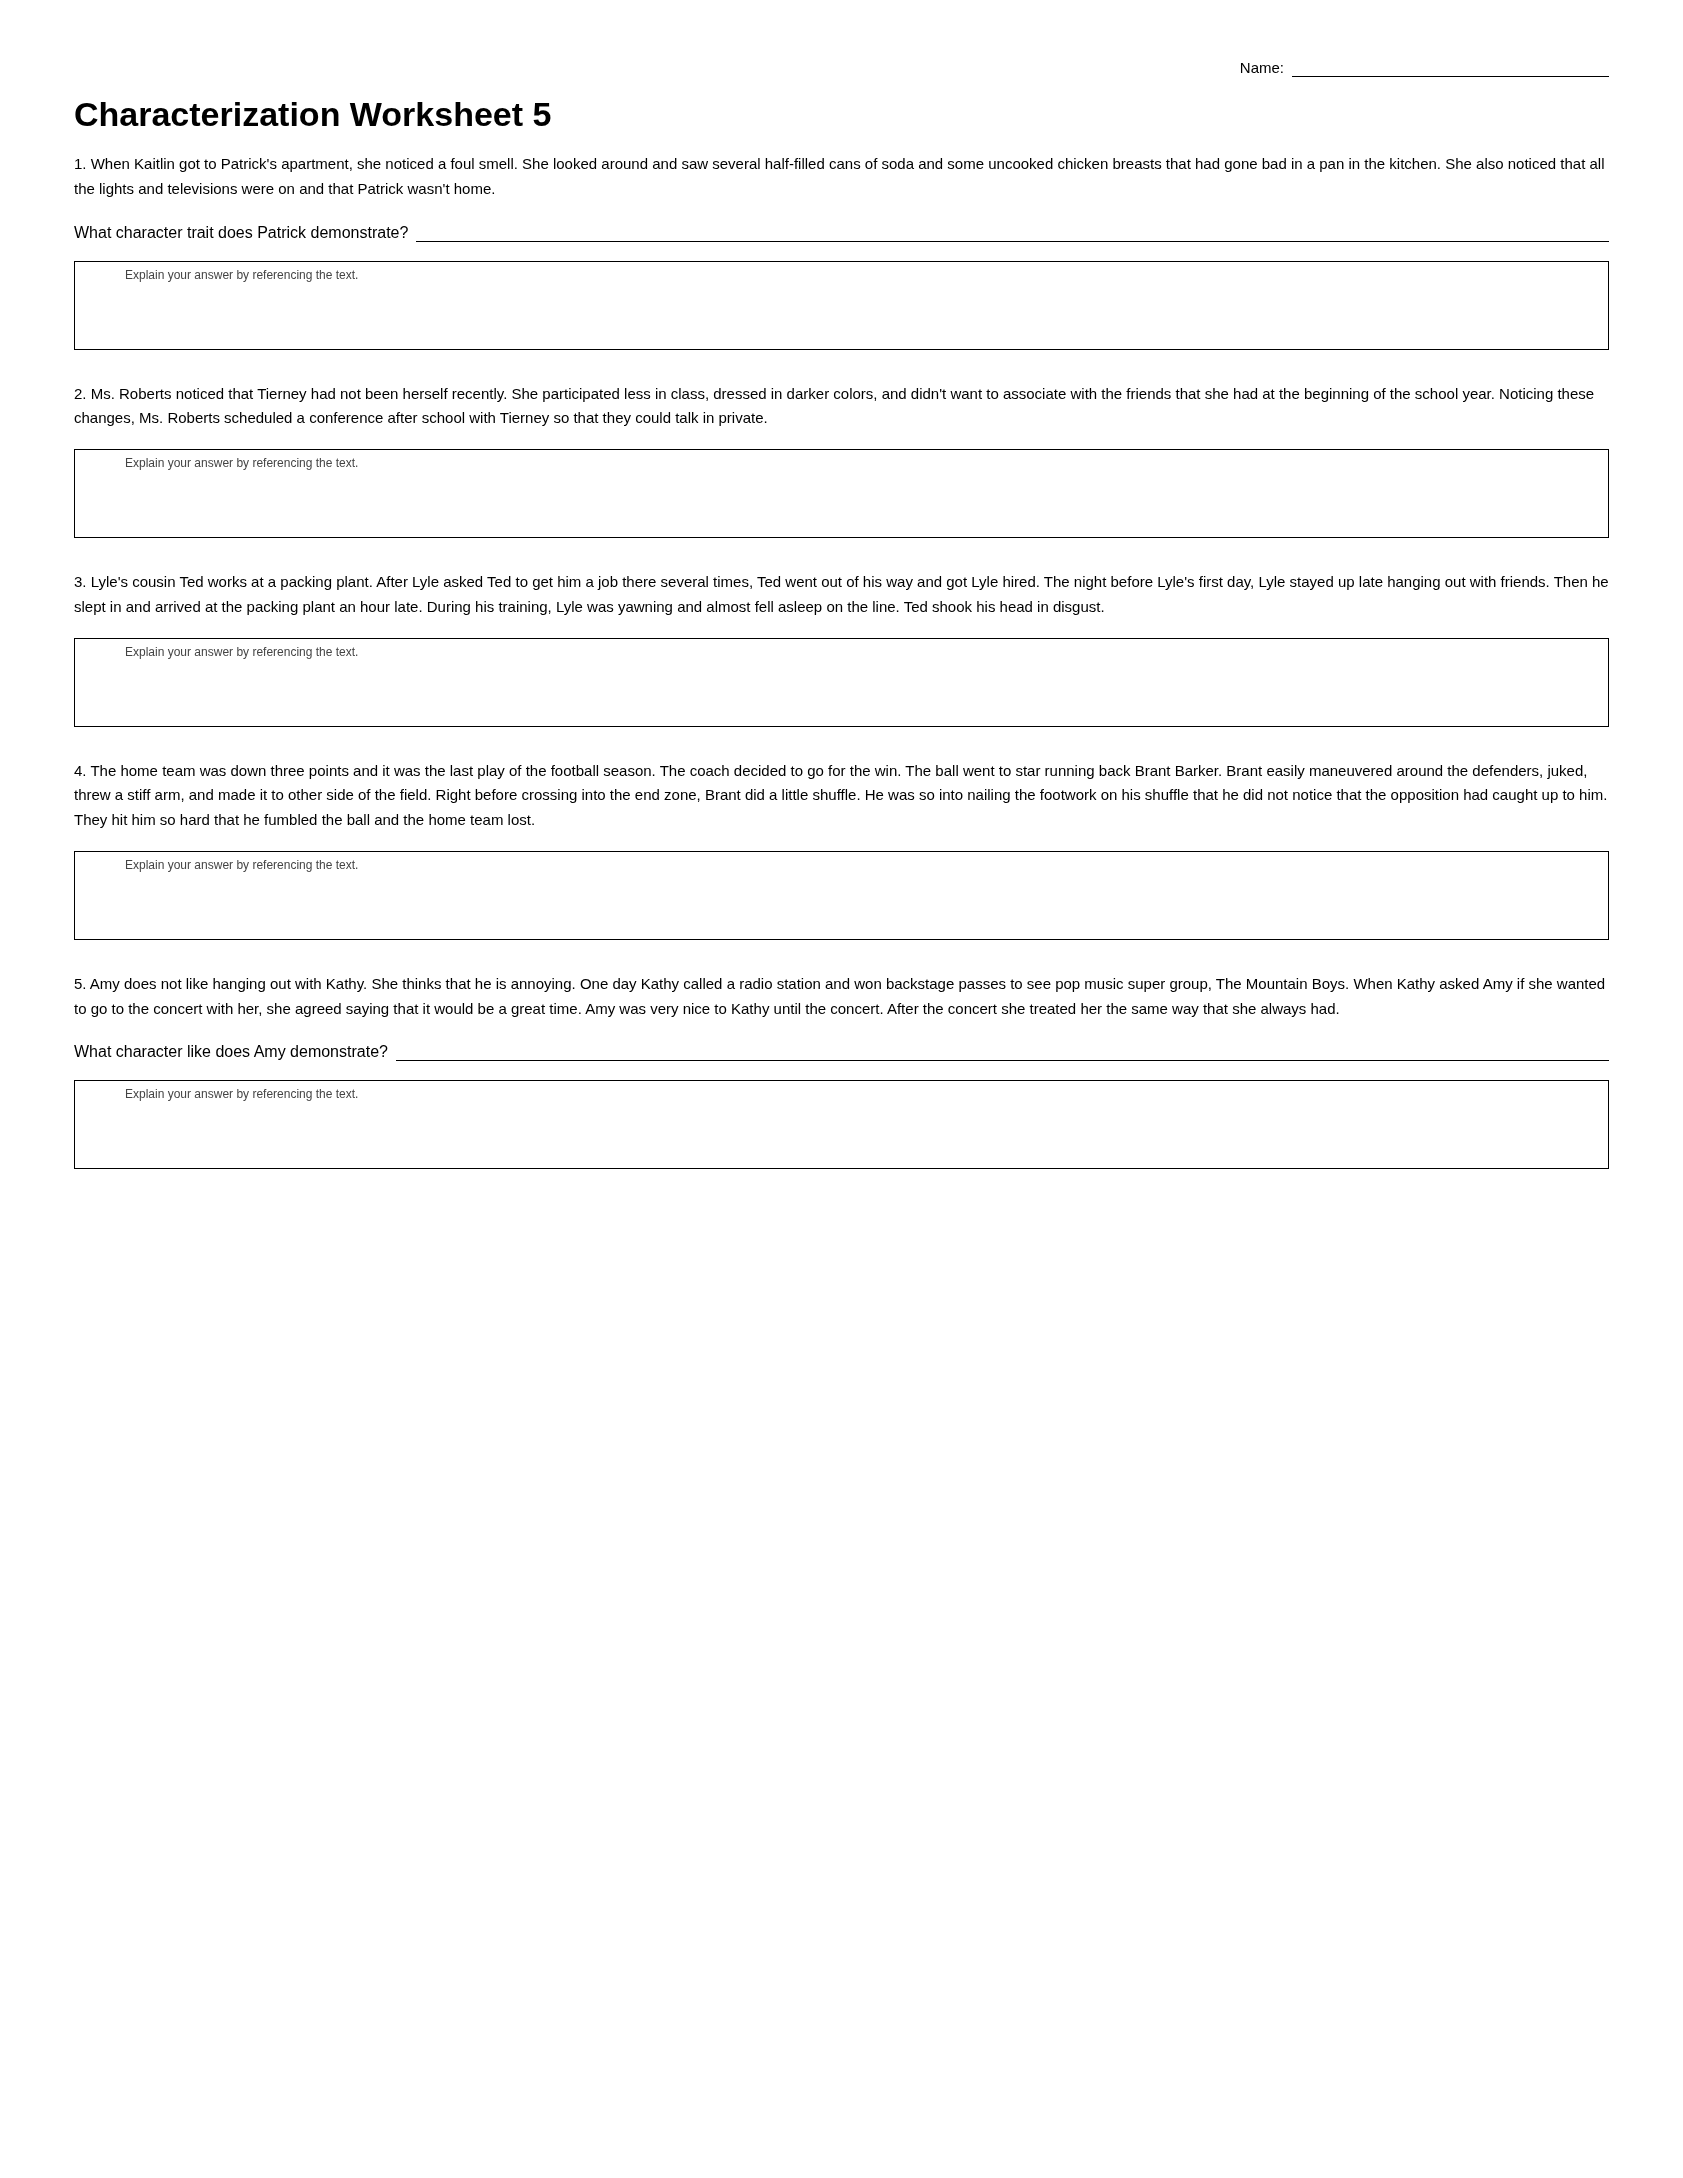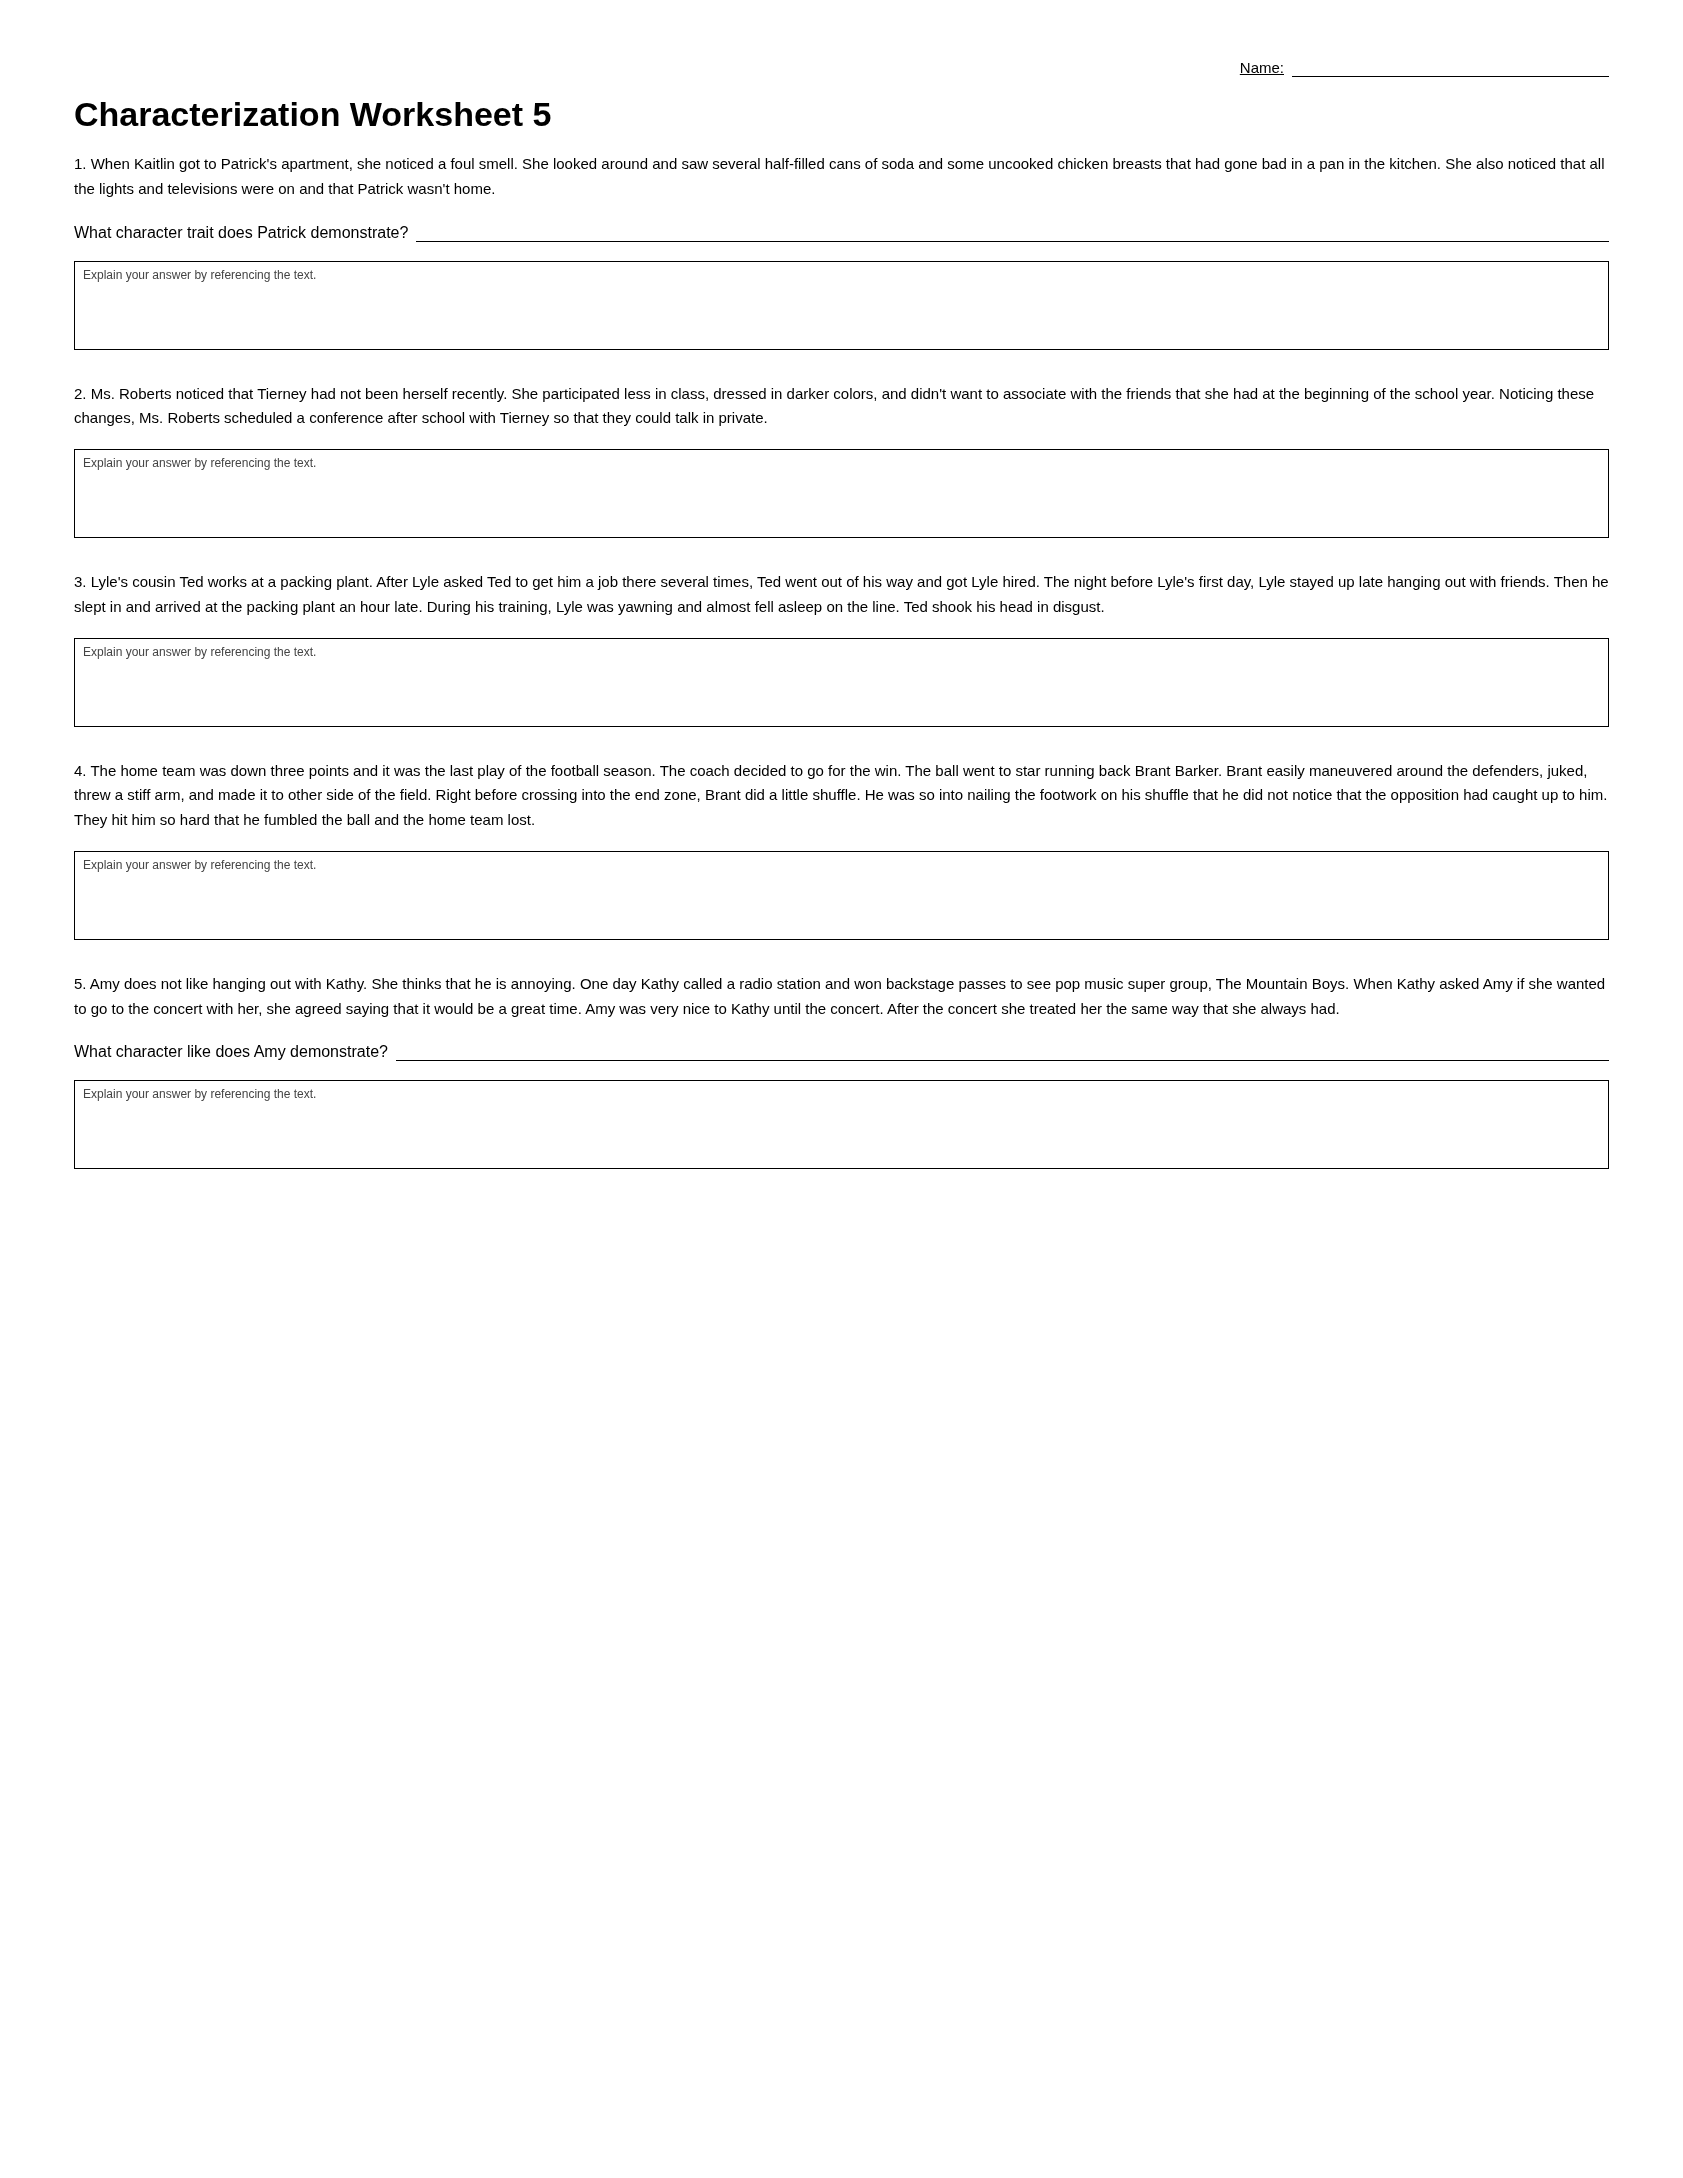--- a/index.html
+++ b/index.html
@@ -20,21 +20,20 @@
     .page {
       width: 1535px;
       margin: 0 auto;
       padding: 59px 0 59px 0;
     }
 
     .name-line {
       display: flex;
       justify-content: flex-end;
       margin-bottom: 18px;
-      text-decoration: underline;
     }
 
     .name-label {
       font-size: 15px;
     }
 
     .name-underline {
       display: inline-block;
       width: 317px;
       border-bottom: 1.5px solid #000;
@@ -94,20 +93,21 @@
       height: 89px;
       padding: 6px 8px;
       font-size: 12px;
       color: #444;
       background: #fff;
     }
 
     .explain-hint {
       font-size: 12px;
       color: #444;
+      margin-left: 42px;
     }
   </style>
 </head>
 <body>
 
 <div class="page">
 
   <div class="name-line">
     <span class="name-label">Name:</span>
     <span class="name-underline"></span>

